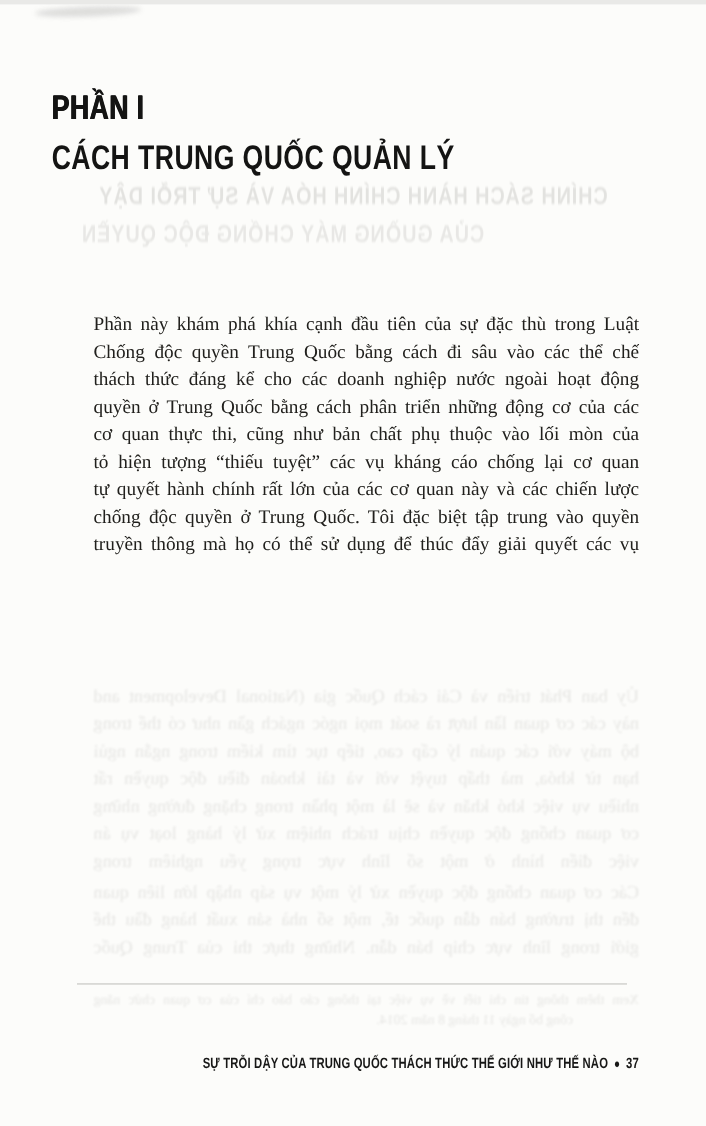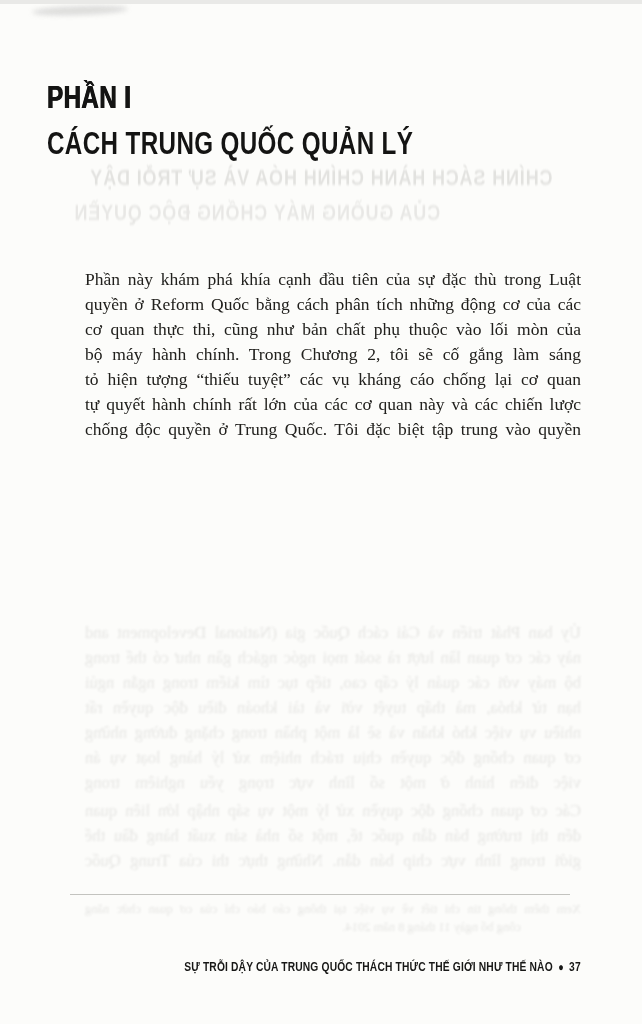--- a/index.html
+++ b/index.html
@@ -19,21 +19,21 @@
   .h-label, .h-title {
     position:absolute; left:47px; white-space:nowrap;
     font-family:"Liberation Sans", sans-serif; font-weight:700;
     color:#141413; transform:scaleX(0.78); transform-origin:left top;
     letter-spacing:0.5px;
   }
   .h-label { top:76px; font-size:31px;
     text-shadow:0.6px 0 0 currentColor, -0.4px 0 0 currentColor; }
   .h-title { top:122px; font-size:31px; }
   
-  .para { position:absolute; left:85px; top:263px; width:496px; }
+  .para { position:absolute; left:85px; top:278px; width:496px; }
   .para-line {
     height:25px; line-height:25px; font-size:17.5px; color:#21201d;
     text-align:justify; text-align-last:justify; overflow:hidden;
   }
   .para-line.last { text-align-last:left; }
   
   .bleed { position:absolute; filter:blur(0.8px); color:#4d4b45; }
   .bleed-caps {
     font-family:"Liberation Sans", sans-serif; font-weight:700;
     text-align:center; white-space:nowrap; letter-spacing:1px;
@@ -77,26 +77,28 @@
   <div class="smudge"></div>
 
   <div class="h-label">PHẦN I</div>
   <div class="h-title">CÁCH TRUNG QUỐC QUẢN LÝ</div>
 
   <div class="bleed bleed-caps bleed-caps-1">CHÍNH SÁCH HÀNH CHÍNH HÓA VÀ SỰ TRỖI DẬY</div>
   <div class="bleed bleed-caps bleed-caps-2">CỦA GUỒNG MÁY CHỐNG ĐỘC QUYỀN</div>
 
   <div class="para">
     <div class="para-line">Phần này khám phá khía cạnh đầu tiên của sự đặc thù trong Luật</div>
-    <div class="para-line">quyền ở Reform Quốc bằng cách phân tích những động cơ của các</div>
+    <div class="para-line">Chống độc quyền Trung Quốc bằng cách đi sâu vào các thể chế</div>
+    <div class="para-line">thách thức đáng kể cho các doanh nghiệp nước ngoài hoạt động</div>
+    <div class="para-line">quyền ở Trung Quốc bằng cách phân triển những động cơ của các</div>
     <div class="para-line">cơ quan thực thi, cũng như bản chất phụ thuộc vào lối mòn của</div>
-    <div class="para-line">bộ máy hành chính. Trong Chương 2, tôi sẽ cố gắng làm sáng</div>
     <div class="para-line">tỏ hiện tượng “thiếu tuyệt” các vụ kháng cáo chống lại cơ quan</div>
     <div class="para-line">tự quyết hành chính rất lớn của các cơ quan này và các chiến lược</div>
     <div class="para-line">chống độc quyền ở Trung Quốc. Tôi đặc biệt tập trung vào quyền</div>
+    <div class="para-line">truyền thông mà họ có thể sử dụng để thúc đẩy giải quyết các vụ</div>
   </div>
 
   <div class="bleed bleed-block bleed-a">
     <div class="b-line">Ủy ban Phát triển và Cải cách Quốc gia (National Development and Reform Commission), Sau</div>
     <div class="b-line">này các cơ quan lần lượt rà soát mọi ngóc ngách gần như có thể trong</div>
     <div class="b-line">bộ máy với các quản lý cấp cao, tiếp tục tìm kiếm trong ngắn ngủi</div>
     <div class="b-line">hạn từ khóa, mà thấp tuyệt vời và tài khoản điều độc quyền rất</div>
     <div class="b-line">nhiều vụ việc khó khăn và sẽ là một phần trong chặng đường những</div>
     <div class="b-line">cơ quan chống độc quyền chịu trách nhiệm xử lý hàng loạt vụ án</div>
     <div class="b-line">việc điển hình ở một số lĩnh vực trọng yếu nghiêm trong</div>

